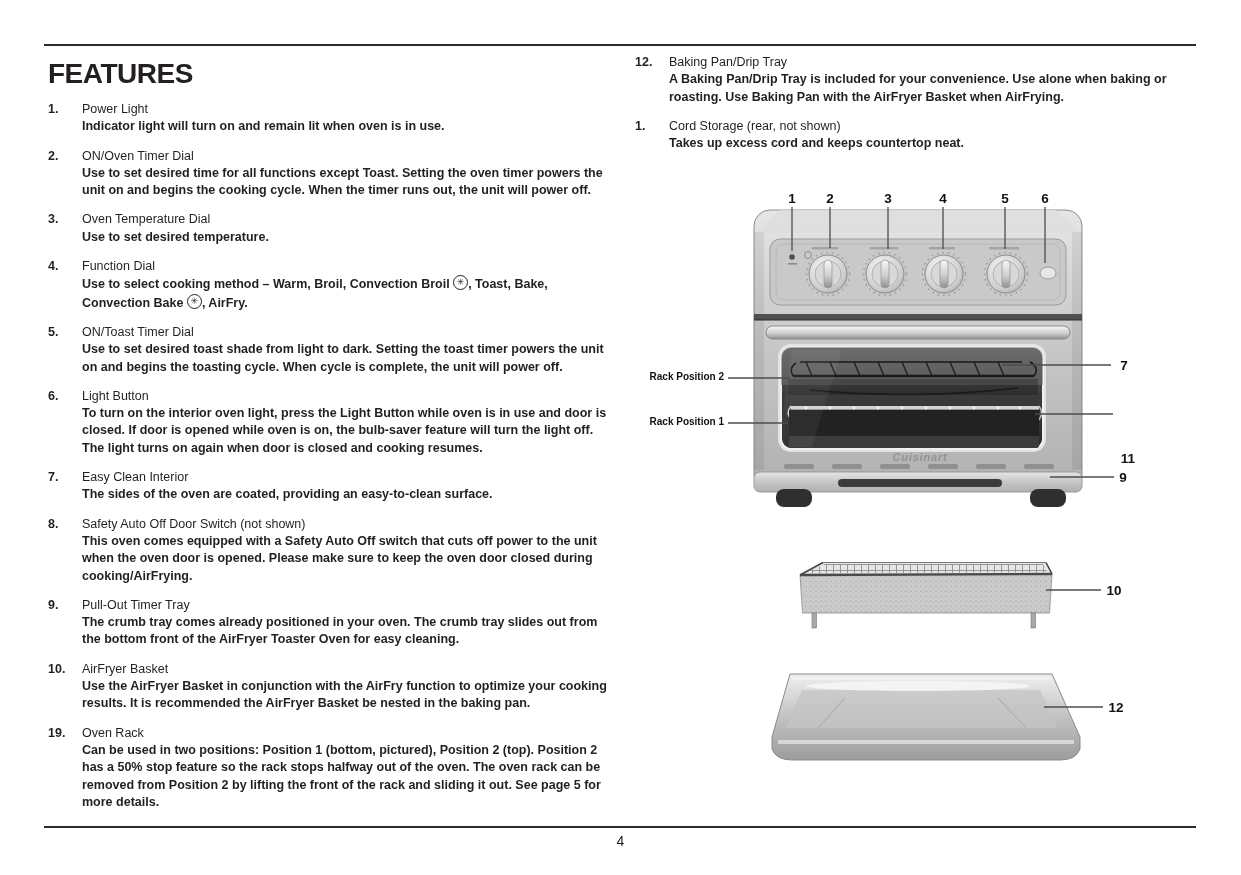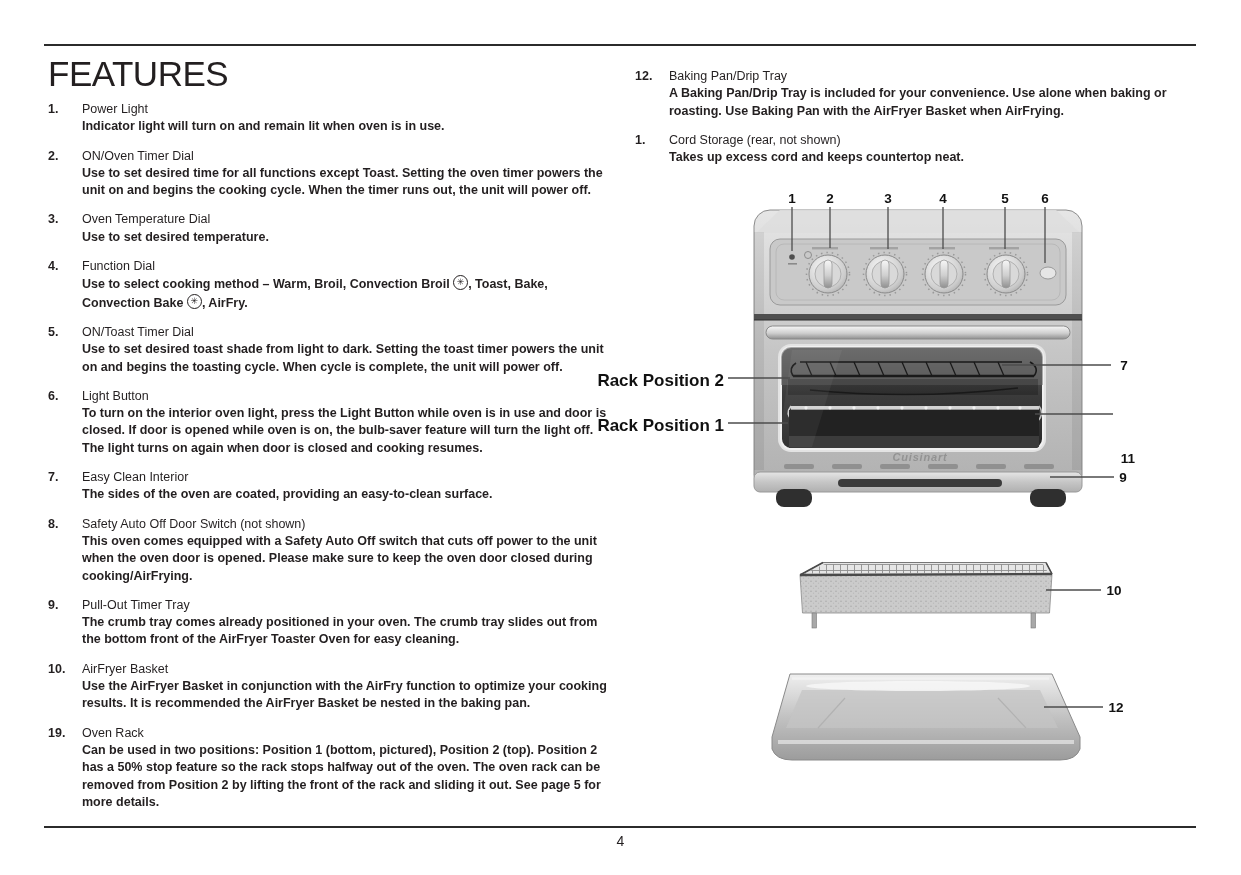--- a/index.html
+++ b/index.html
@@ -6,43 +6,43 @@
   .page{
     position:relative;width:1241px;height:875px;background:#ffffff;overflow:hidden;
     font-family:"Liberation Sans","DejaVu Sans",sans-serif;color:#231f20;
   }
   .rule{position:absolute;left:44px;width:1152px;height:2px;background:#2b2b2b;}
   .rule-top{top:44px;}
   .rule-bottom{top:826px;}
   .pagenum{position:absolute;top:833px;left:0;width:1241px;text-align:center;font-size:14px;color:#231f20;}
 
   .col-left{position:absolute;left:48px;top:58px;width:570px;}
-  .col-right{position:absolute;left:635px;top:68px;width:562px;}
-  .section-title{font-size:35px;font-weight:normal;letter-spacing:-0.5px;margin:0 0 11px 0;line-height:32px;}
+  .col-right{position:absolute;left:635px;top:54px;width:562px;}
+  .section-title{font-size:28px;font-weight:bold;letter-spacing:-0.5px;margin:0 0 11px 0;line-height:32px;}
 
   .item{display:flex;margin-bottom:12px;font-size:12.5px;line-height:17.3px;}
   .item .num{width:34px;flex:none;font-weight:bold;}
   .item .content{flex:1;max-width:534px;}
   .col-right .item .content{max-width:500px;}
   .item .name{font-weight:normal;}
   .item .body{font-weight:bold;}
 
   .fan{
     display:inline-block;width:13px;height:13px;border:1.2px solid #231f20;border-radius:50%;
     font-size:9px;line-height:12px;text-align:center;vertical-align:-2px;overflow:hidden;
   }
 
   .diagram{position:absolute;left:630px;top:183px;width:566px;height:600px;}
   .diagram svg{position:absolute;left:0;top:0;}
   .co{
     position:absolute;font-weight:bold;font-size:13.5px;color:#111111;
     transform:translate(-50%,-50%);white-space:nowrap;
   }
   .rack-label{
-    position:absolute;font-weight:bold;font-size:17px;color:#111111;white-space:nowrap;
+    position:absolute;font-weight:bold;font-size:10px;color:#111111;white-space:nowrap;
   }
   .rl-2{right:472px;top:188px;}
   .rl-1{right:472px;top:233px;}
 </style>
 </head>
 <body>
 
 <div class="page">
 
   <div class="rule rule-top"></div>

